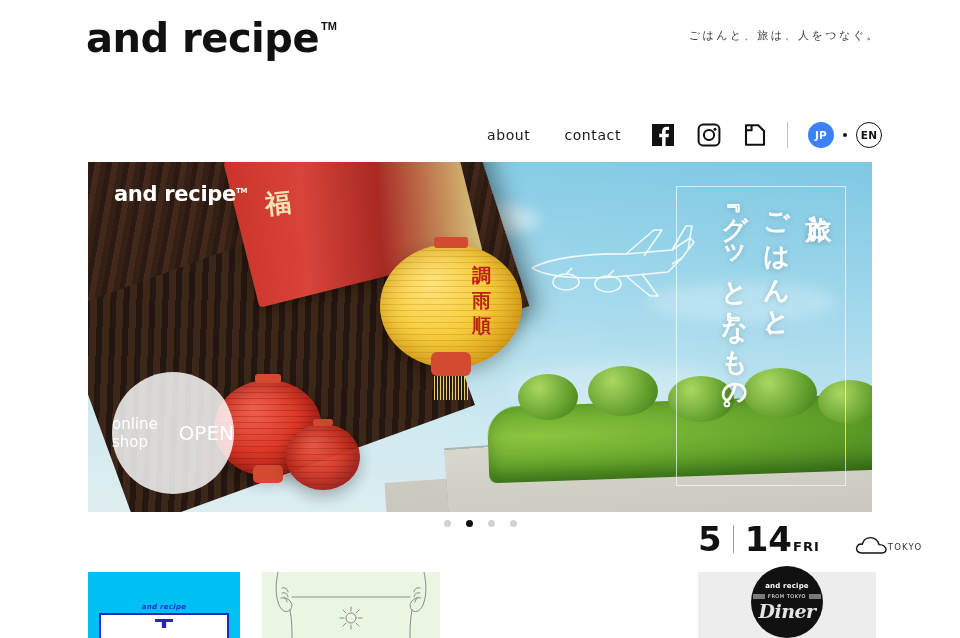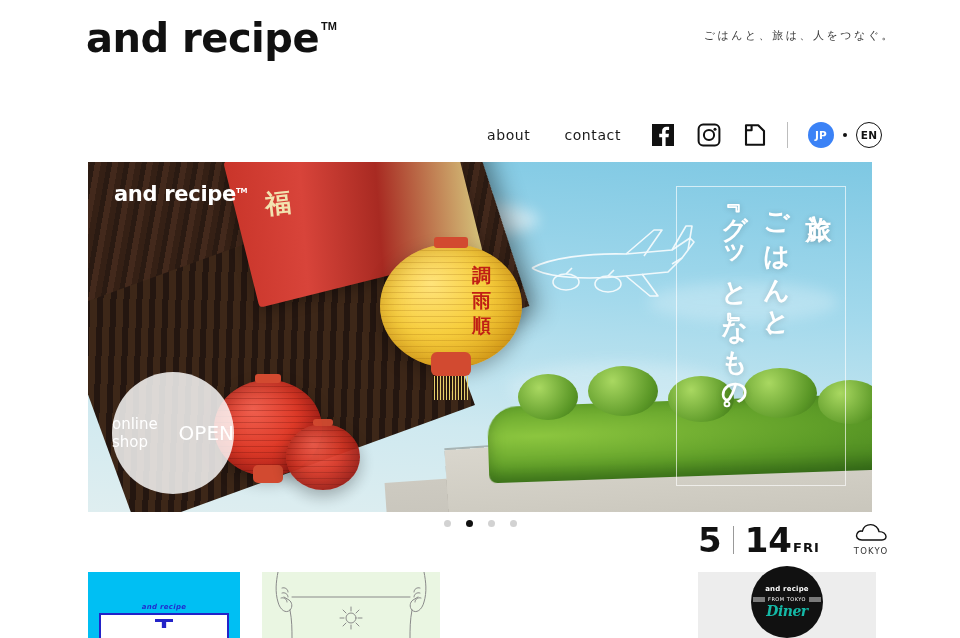--- a/index.html
+++ b/index.html
@@ -13,21 +13,21 @@
 
   
   .header { position:absolute; left:0; top:0; width:960px; height:110px; }
   .brand { position:absolute; left:86px; top:18px; display:flex; align-items:flex-start; }
   .brand-text {
     font-size:40px; font-weight:700; letter-spacing:-0.5px;
     color:#111; line-height:1; font-family:"DejaVu Sans", sans-serif;
   }
   .brand-tm { font-size:11px; font-weight:700; color:#111; margin-left:2px; margin-top:2px; }
   .tagline {
-    position:absolute; right:65px; top:28px;
+    position:absolute; right:80px; top:28px;
     font-size:11px; color:#3b3b3b; letter-spacing:2.5px;
     font-family:"DejaVu Sans", sans-serif;
   }
 
   
   .nav { position:absolute; right:78px; top:122px; display:flex; align-items:center; gap:0; }
   .nav-link {
     font-size:14px; color:#1a1a1a; letter-spacing:0.6px;
     margin-right:34px; text-decoration:none; cursor:pointer;
     font-family:"DejaVu Sans", sans-serif;
@@ -186,21 +186,21 @@
   .dot { width:7px; height:7px; border-radius:50%; background:#d2d2d2; cursor:pointer; }
   .dot.active { background:#111; }
 
   
   .datebar { position:absolute; left:698px; top:522px; display:flex; align-items:flex-end; gap:34px; }
   .date-group { display:flex; align-items:baseline; }
   .date-m { font-size:34px; font-weight:700; color:#111; font-family:"DejaVu Sans", sans-serif; line-height:1; }
   .date-sep { width:1px; height:28px; background:#999; margin:0 11px; align-self:center; }
   .date-d { font-size:34px; font-weight:700; color:#111; font-family:"DejaVu Sans", sans-serif; line-height:1; }
   .date-w { font-size:13px; font-weight:700; color:#111; letter-spacing:1px; margin-left:1px; font-family:"DejaVu Sans", sans-serif; }
-  .weather { display:flex; flex-direction:column; align-items:center; margin-bottom:1px; }
+  .weather { display:flex; align-items:center; margin-bottom:1px; }
   .weather-city { font-size:8.5px; letter-spacing:1.2px; color:#333; margin-top:4px; font-family:"DejaVu Sans", sans-serif; }
 
   
   .cards { position:absolute; left:88px; top:572px; display:flex; gap:0; }
   .card { position:relative; overflow:hidden; cursor:pointer; }
   .card-cyan { width:152px; height:66px; background:#00bff3; margin-left:0; }
   .card-cyan-label {
     position:absolute; left:0; right:0; top:31px; text-align:center;
     font-size:7px; font-weight:700; font-style:italic; color:#1f2fcf;
     font-family:"DejaVu Sans", sans-serif; letter-spacing:0.3px;
@@ -223,21 +223,21 @@
   .diner-circle {
     position:absolute; top:-6px; left:50%; transform:translateX(-50%);
     width:72px; height:72px; border-radius:50%; background:#111;
     display:flex; flex-direction:column; align-items:center; justify-content:center;
   }
   .diner-l1 { font-size:7px; color:#fff; font-weight:700; letter-spacing:0.2px; font-family:"DejaVu Sans", sans-serif; }
   .diner-l2row { display:flex; align-items:center; gap:3px; margin-top:3px; }
   .diner-bar { width:12px; height:5px; background:#7a7a7a; }
   .diner-l2 { font-size:5px; color:#fff; letter-spacing:0.5px; font-family:"DejaVu Sans", sans-serif; }
   .diner-l3 {
-    font-size:14px; color:#14b8a6; font-style:italic; font-weight:700; margin-top:1px;
+    font-size:19px; color:#e5e5e5; font-style:italic; font-weight:700; margin-top:1px;
     font-family:"DejaVu Serif", serif; letter-spacing:-0.5px;text-align:right;
   }
 </style>
 </head>
 <body>
 
 <div class="page">
 
   <div class="header">
     <div class="brand">

